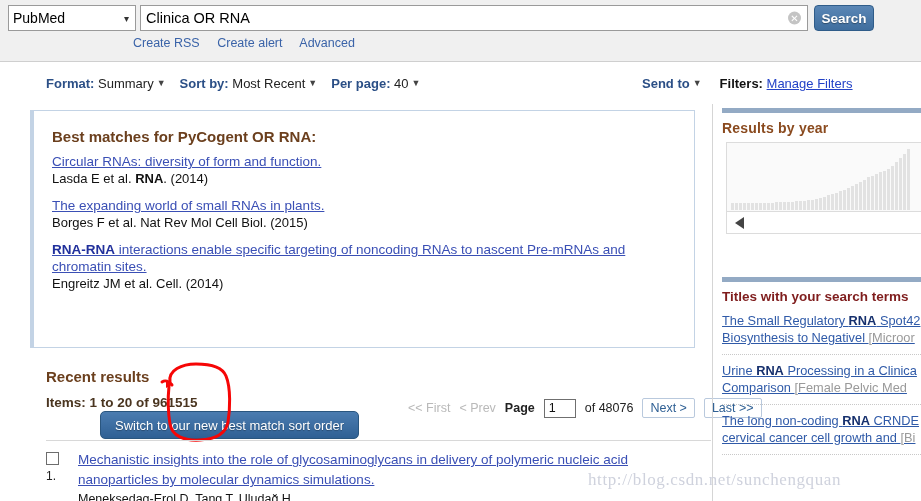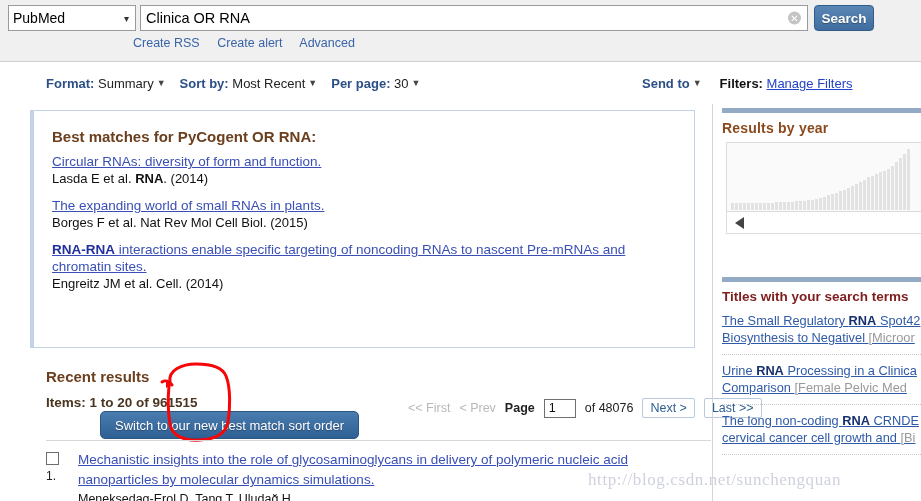--- a/index.html
+++ b/index.html
@@ -245,21 +245,21 @@
       <a href="#">Create alert</a>
       <a href="#">Advanced</a>
     </div>
     <div class="bar-bottom-line"></div>
   </div>
 
   <div class="toolbar">
     <div class="tb-left">
       <span class="tb-item"><span class="k">Format:</span> <span class="v">Summary</span><span class="dd-caret">▼</span></span>
       <span class="tb-item"><span class="k">Sort by:</span> <span class="v">Most Recent</span><span class="dd-caret">▼</span></span>
-      <span class="tb-item"><span class="k">Per page:</span> <span class="v">30</span><span class="dd-caret">▼</span></span>
+      <span class="tb-item"><span class="k">Per page:</span> <span class="v">40</span><span class="dd-caret">▼</span></span>
     </div>
     <div class="tb-right">
       <span class="tb-item"><span class="k">Send to</span><span class="dd-caret">▼</span></span>
       <span class="tb-item"><span class="filters-k">Filters:</span> <a href="#" class="tb-link">Manage Filters</a></span>
     </div>
   </div>
 
   <div class="best-box">
     <div class="best-title">Best matches for PyCogent OR RNA:</div>
 

